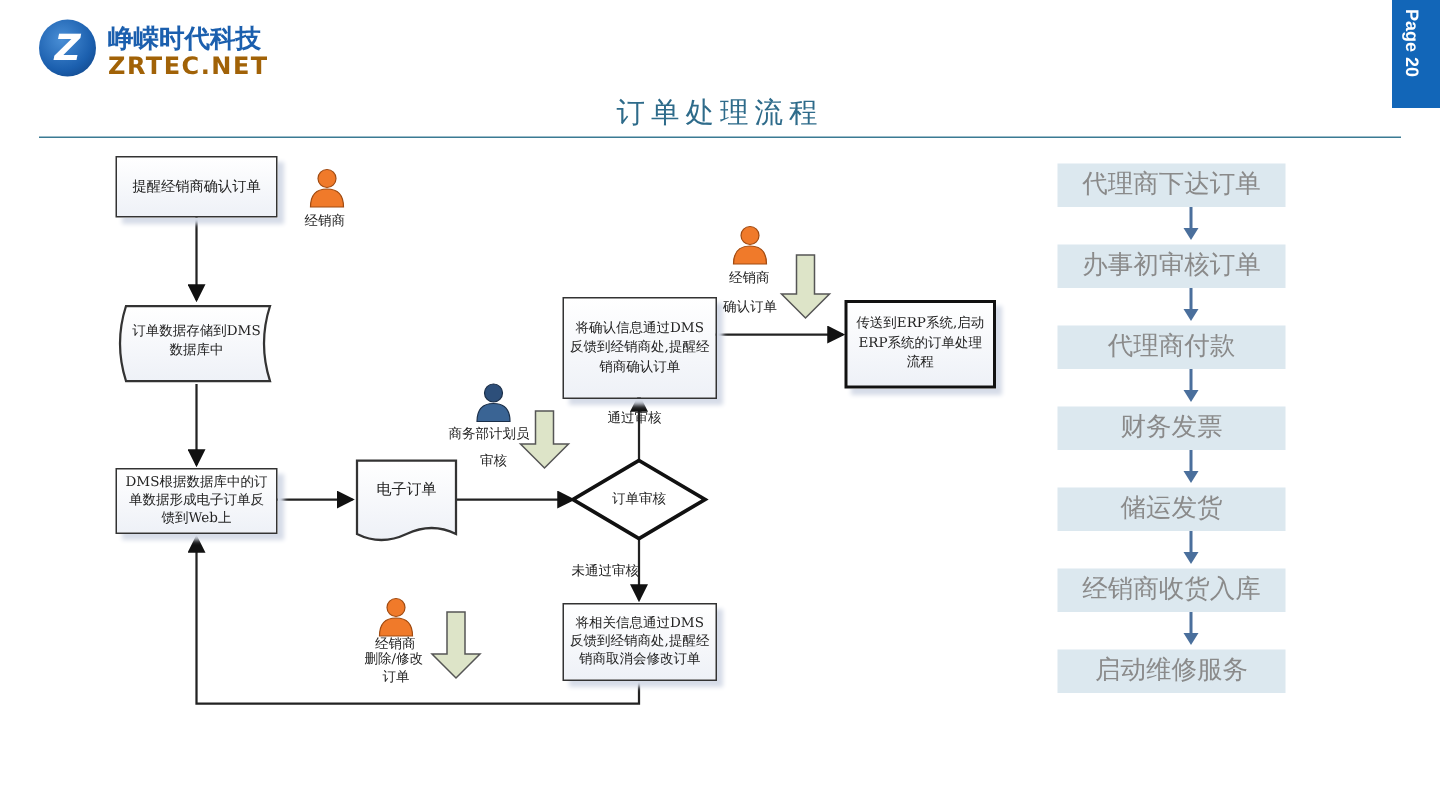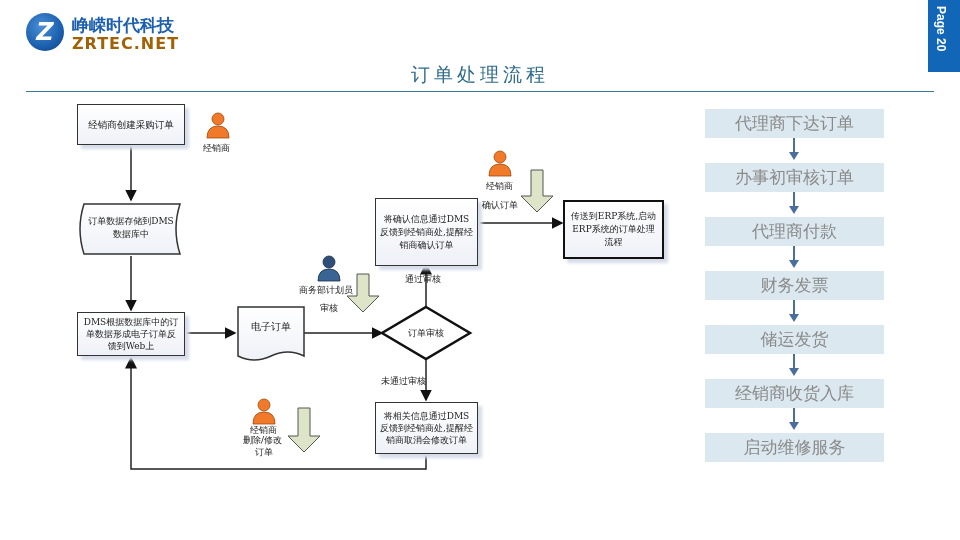--- a/index.html
+++ b/index.html
@@ -26,21 +26,21 @@
   
   .box { position:absolute; border:1.5px solid #333; background:linear-gradient(#ffffff, #eef1f7);
     box-shadow:4px 4px 3px #d6dce8; display:flex; align-items:center; justify-content:center;
     text-align:center; font-size:9.5px; line-height:14px; color:#222;
     font-family:"DejaVu Serif", serif; box-sizing:border-box; padding:2px 4px; }
   .box.bold { border:2px solid #111; }
   .lbl { position:absolute; font-size:9px; color:#222; font-family:"DejaVu Serif", serif;
     text-align:center; line-height:13px; white-space:nowrap; }
 
   
-  .step { position:absolute; left:705px; width:179px; height:29px; background:#dce8ef;
+  .step { position:absolute; left:705px; width:152px; height:29px; background:#dce8ef;
     color:#8a8a8a; font-size:17px; text-align:center; line-height:29px;
     font-family:"DejaVu Sans", sans-serif; }
   .step-arrow { position:absolute; left:793px; width:2px; background:#4a6f9c; }
   .step-arrowhead { position:absolute; left:789px; width:0; height:0;
     border-left:5px solid transparent; border-right:5px solid transparent; border-top:8px solid #4a6f9c; }
   svg { position:absolute; left:0; top:0; }
 </style>
 </head>
 <body>
 
@@ -104,21 +104,21 @@
     <circle cx="500" cy="157" r="6" fill="#f07a2a" stroke="#a04a10" stroke-width="0.8"></circle>
     <path d="M489,176 Q489,164 500,164 Q511,164 511,176 Z" fill="#f07a2a" stroke="#a04a10" stroke-width="0.8"></path>
   </g>
   <g>
     <circle cx="264" cy="405" r="6" fill="#f07a2a" stroke="#a04a10" stroke-width="0.8"></circle>
     <path d="M253,424 Q253,412 264,412 Q275,412 275,424 Z" fill="#f07a2a" stroke="#a04a10" stroke-width="0.8"></path>
   </g>
 </svg>
 
 <div class="box" style="left:77px;top:104px;width:108px;height:41px;">
-    <span>经销商创建采购订单</span>
+    <span>提醒经销商确认订单</span>
   </div>
 <div class="lbl" style="left:86px;top:215px;width:90px;white-space:normal;"><span>订单数据存储到DMS数据库中</span></div>
 <div class="box" style="left:77px;top:312px;width:108px;height:44px;line-height:12px;font-size:9px;">
     <span>DMS根据数据库中的订单数据形成电子订单反馈到Web上</span>
   </div>
 <div class="lbl" style="left:238px;top:320px;width:66px;font-size:10px;"><span>电子订单</span></div>
 <div class="lbl" style="left:390px;top:327px;width:72px;"><span>订单审核</span></div>
 <div class="box" style="left:375px;top:198px;width:103px;height:68px;font-size:9px;line-height:13px;">
     <span>将确认信息通过DMS反馈到经销商处,提醒经销商确认订单</span>
   </div>

